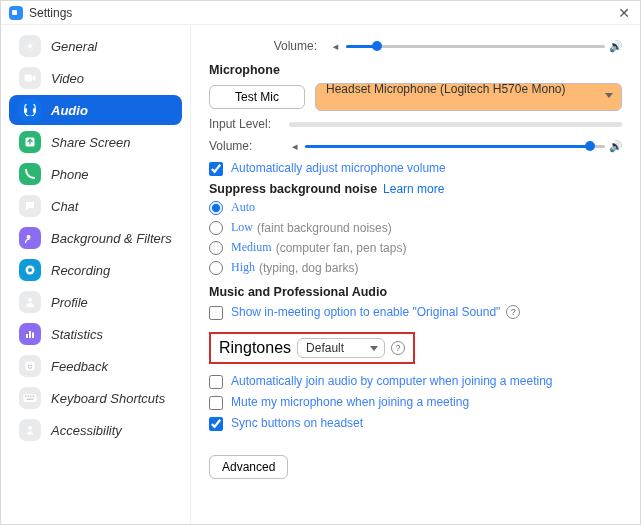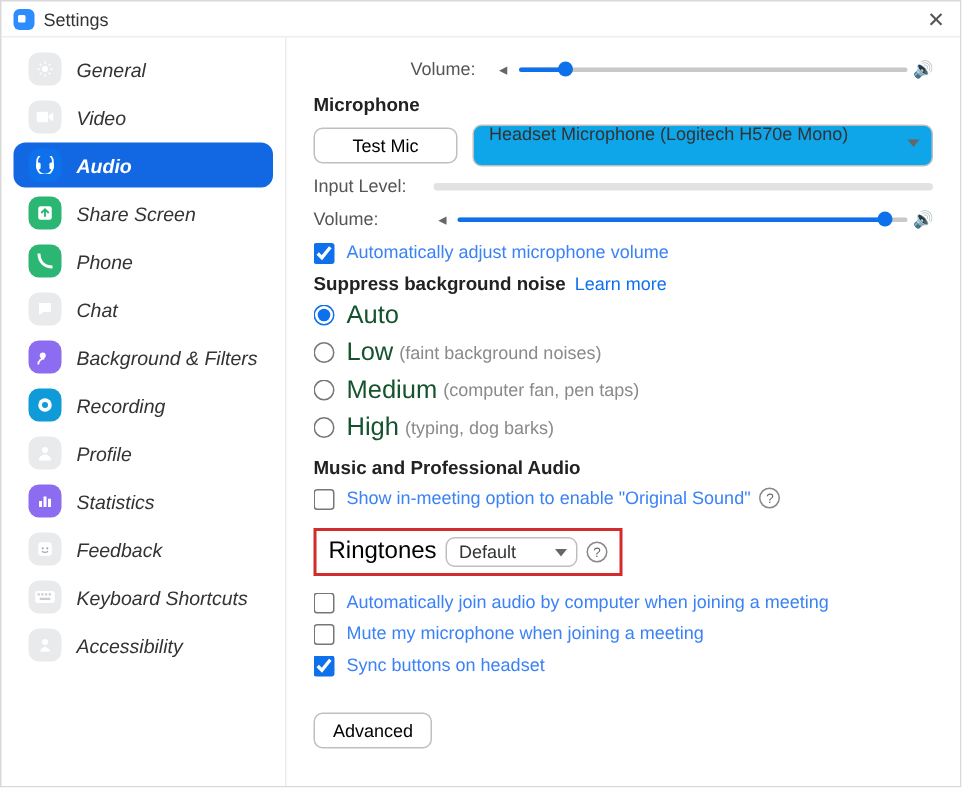--- a/index.html
+++ b/index.html
@@ -16,35 +16,35 @@
 .sb-item .ic { width: 22px; height: 22px; border-radius: 7px; margin-right: 10px; display:flex; align-items:center; justify-content:center; flex-shrink:0; }
 .sb-item .lbl { font-size: 13px; color: #333; font-style: italic; }
 .sb-item.active { background: #1268E2; }
 .sb-item.active .lbl { color: #fff; font-weight: 600; }
 .content { flex: 1; padding: 8px 18px 10px 18px; overflow-y: auto; font-size: 12px; color: #333; }
 .row { display: flex; align-items: center; margin-bottom: 6px; }
 .lbl-col { width: 120px; text-align: right; padding-right: 12px; color: #555; font-size: 12px; }
 .section-h { font-weight: 600; font-size: 12.5px; margin: 8px 0 6px 0; color: #222; }
 .btn { border: 1px solid #bfbfbf; background: #fff; border-radius: 6px; height: 24px; font-size: 12px; cursor: pointer; padding: 0 12px; }
 .btn-wide { width: 96px; text-align: center; }
-.select { border: 1px solid #bfbfbf; background: #0ea5e9; border-radius: 6px; height: 28px; font-size: 12px; padding: 0 22px 16px 10px; cursor: pointer; flex: 1; position: relative; display:flex; align-items:center; }
+.select { border: 1px solid #bfbfbf; background: #fdba74; border-radius: 6px; height: 28px; font-size: 12px; padding: 0 22px 16px 10px; cursor: pointer; flex: 1; position: relative; display:flex; align-items:center; }
 .select::after { content:""; position:absolute; right:8px; top:9px; width:0;height:0; border-left:4px solid transparent; border-right:4px solid transparent; border-top:5px solid #666; }
 .slider { flex: 1; height: 18px; display: flex; align-items: center; position: relative; }
 .slider .track { height: 3px; background: #c8c8c8; width: 100%; border-radius: 2px; position: relative; }
 .slider .fill { position:absolute; left:0; top:0; height:3px; background:#0E71EB; border-radius:2px; }
 .slider .thumb { width:10px; height:10px; background:#0E71EB; border-radius:50%; position:absolute; top:-4px; transform:translateX(-50%); }
 .spk-l { width:13px; text-align:center; color:#666; margin-right:4px; font-size:11px;}
 .spk-r { width:13px; text-align:center; color:#666; margin-left:4px; font-size:11px;}
 .level-bar { flex:1; height:5px; background:#e2e2e2; border-radius:3px; }
 .chk-row { display:flex; align-items:flex-start; margin-bottom:6px; }
 .chk-row input[type=checkbox] { width:14px; height:14px; margin-right:8px; accent-color:#0E71EB; margin-top:1px; flex-shrink:0; }
 .chk-row .txt { font-size:12px; color:#3b82f6; }
 .radio-row { display:flex; align-items:center; margin-bottom:5px; }
 .radio-row input[type=radio] { width:14px; height:14px; margin-right:8px; accent-color:#0E71EB; flex-shrink:0;}
-.radio-row .r-lbl { font-size:17px; color:#14532d; }
+.radio-row .r-lbl { font-size:12px; color:#3b82f6;font-family:Liberation Serif, serif; }
 .radio-row .r-hint { font-size:12px; color:#8a8a8a; margin-left:4px; }
 .link { color:#0E71EB; font-size:12px; margin-left:6px; cursor:pointer; }
 .red-box { border: 2px solid #d12b2b; padding: 4px 8px; display:inline-flex; align-items:center; margin: 6px 0 10px 0; }
 .red-box .rng-lbl { font-size:16px; color:#000000; margin-right:6px; }
 .red-box .select-sm { border:1px solid #bfbfbf; background:#fff; border-radius:6px; height:20px; font-size:12px; padding:0 20px 0 8px; cursor:pointer; position:relative; display:flex; align-items:center; min-width:88px; }
 .red-box .select-sm::after { content:""; position:absolute; right:6px; top:7px; width:0;height:0; border-left:4px solid transparent; border-right:4px solid transparent; border-top:5px solid #666; }
 .help-ic { width:14px; height:14px; border:1px solid #888; border-radius:50%; display:inline-flex; align-items:center; justify-content:center; font-size:9px; color:#666; margin-left:6px; cursor:pointer; }
 svg { display:block; }
 </style>
 </head>

